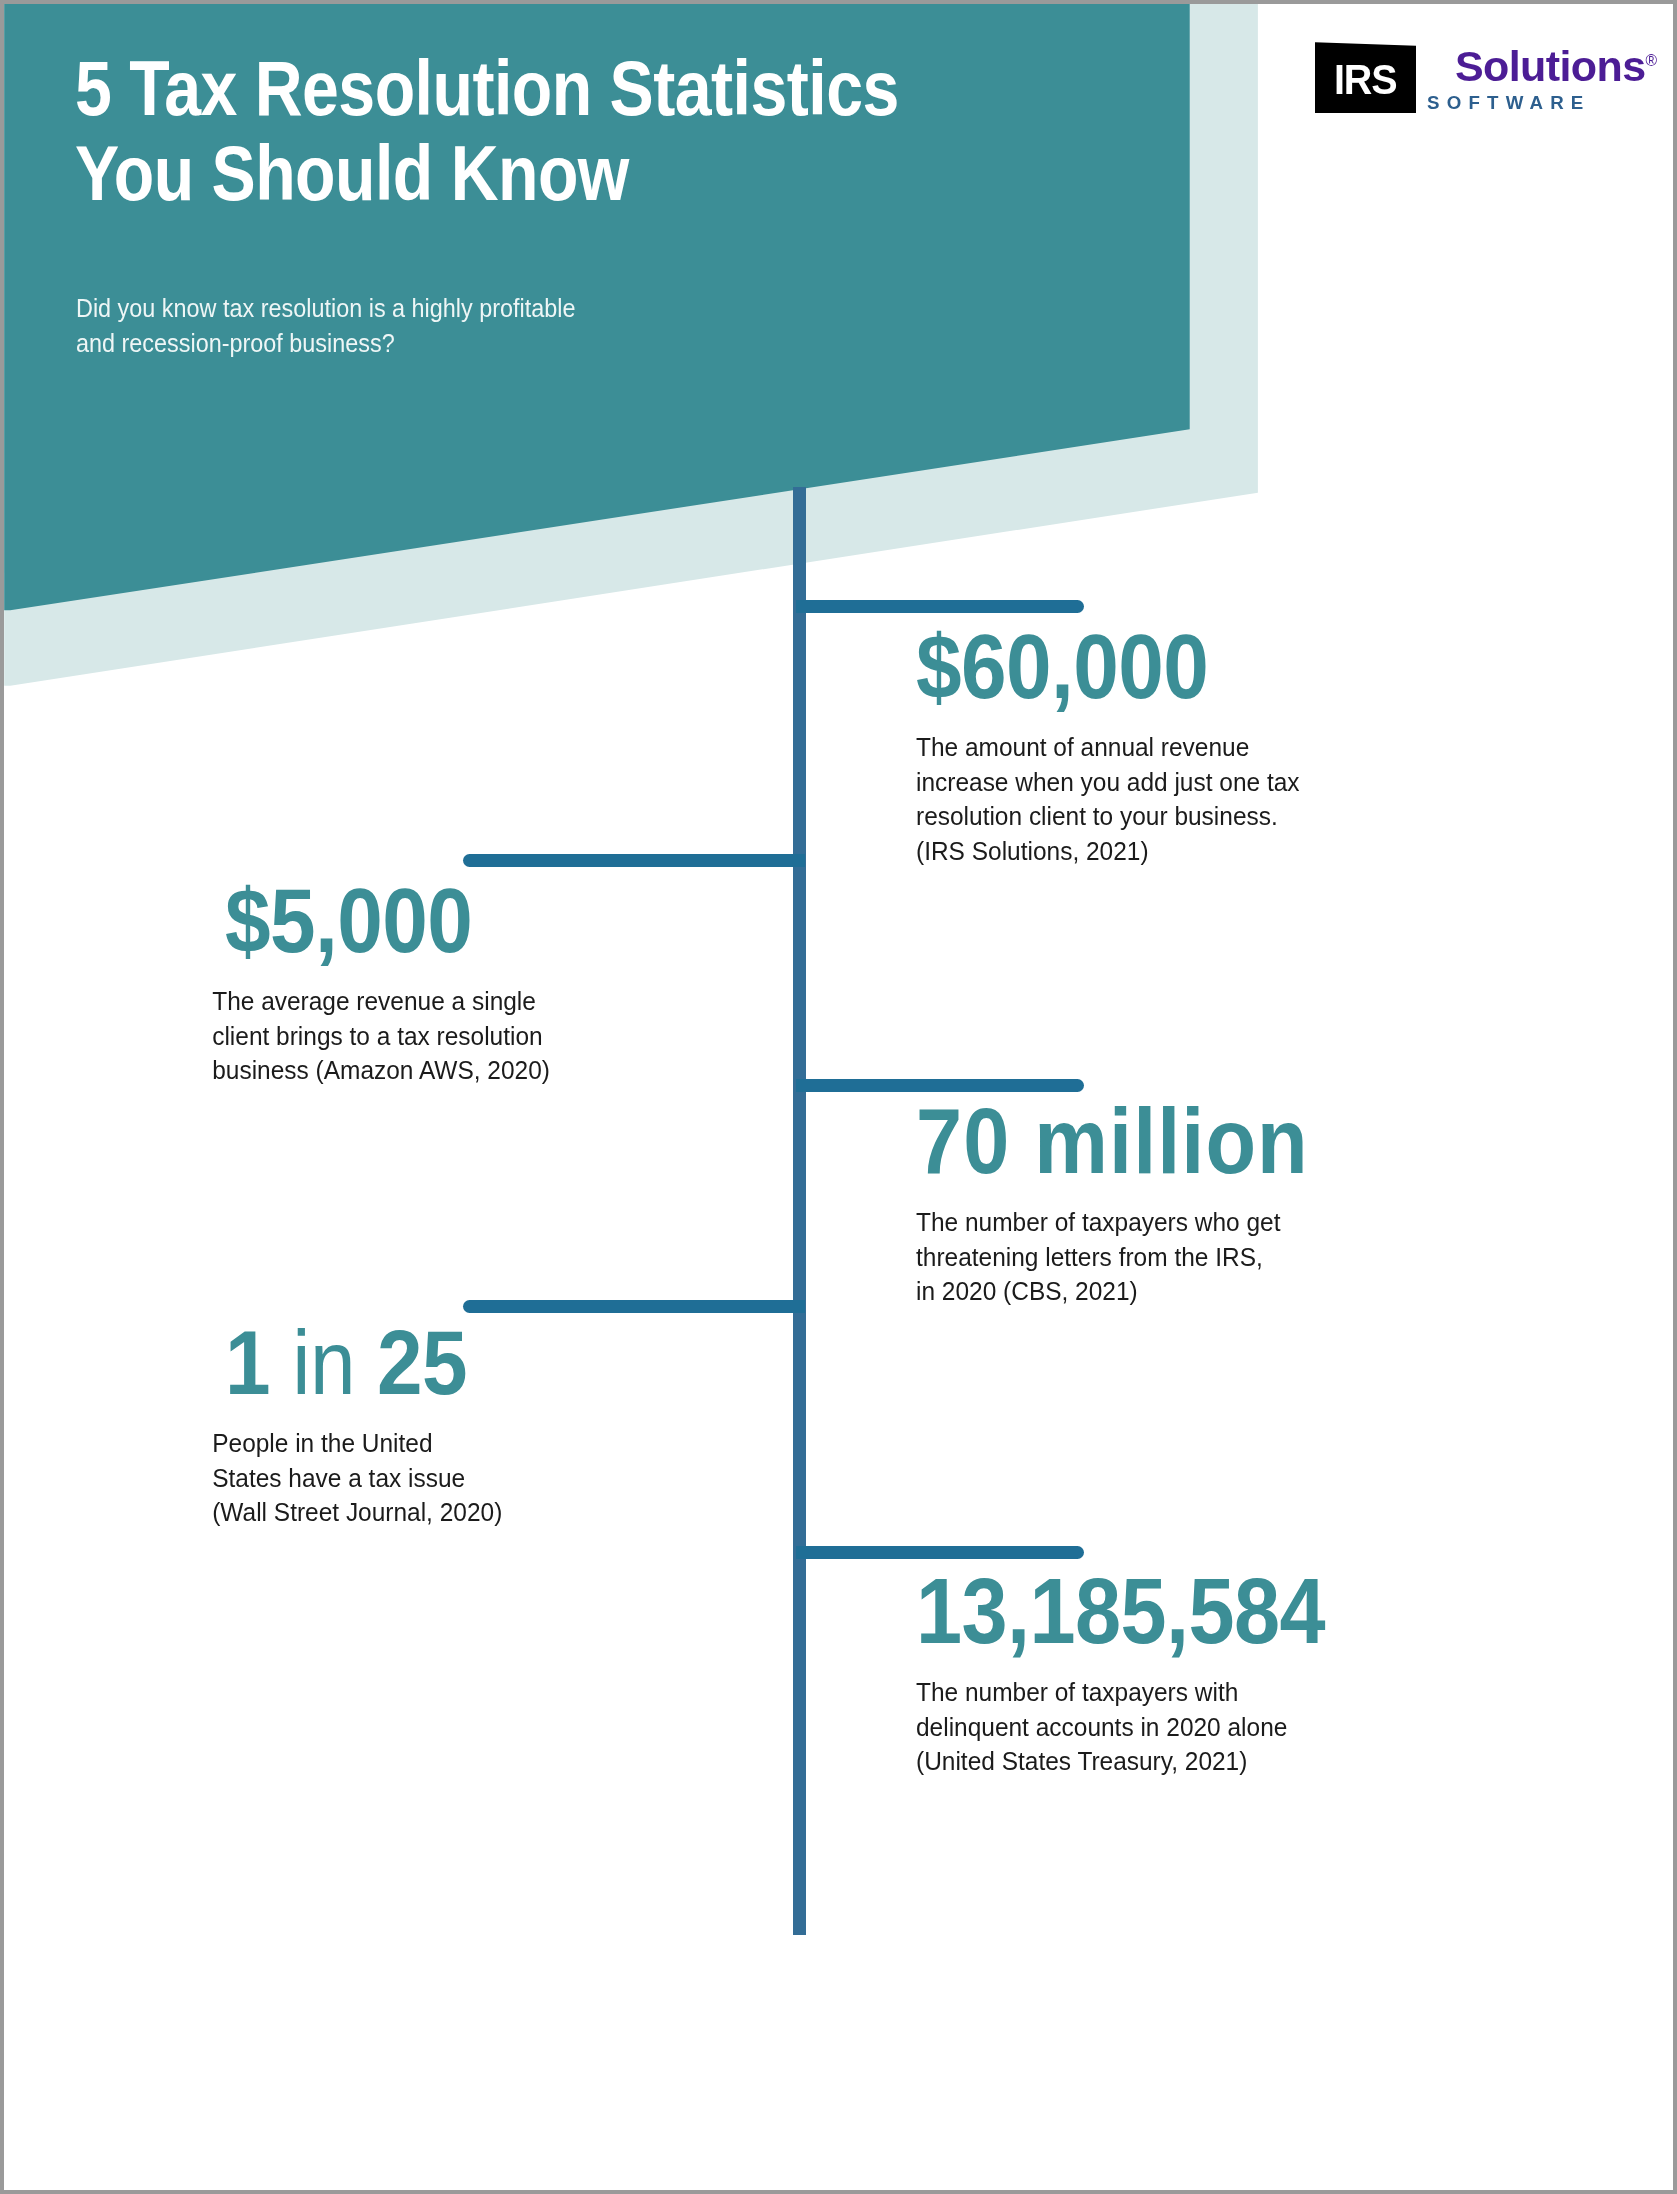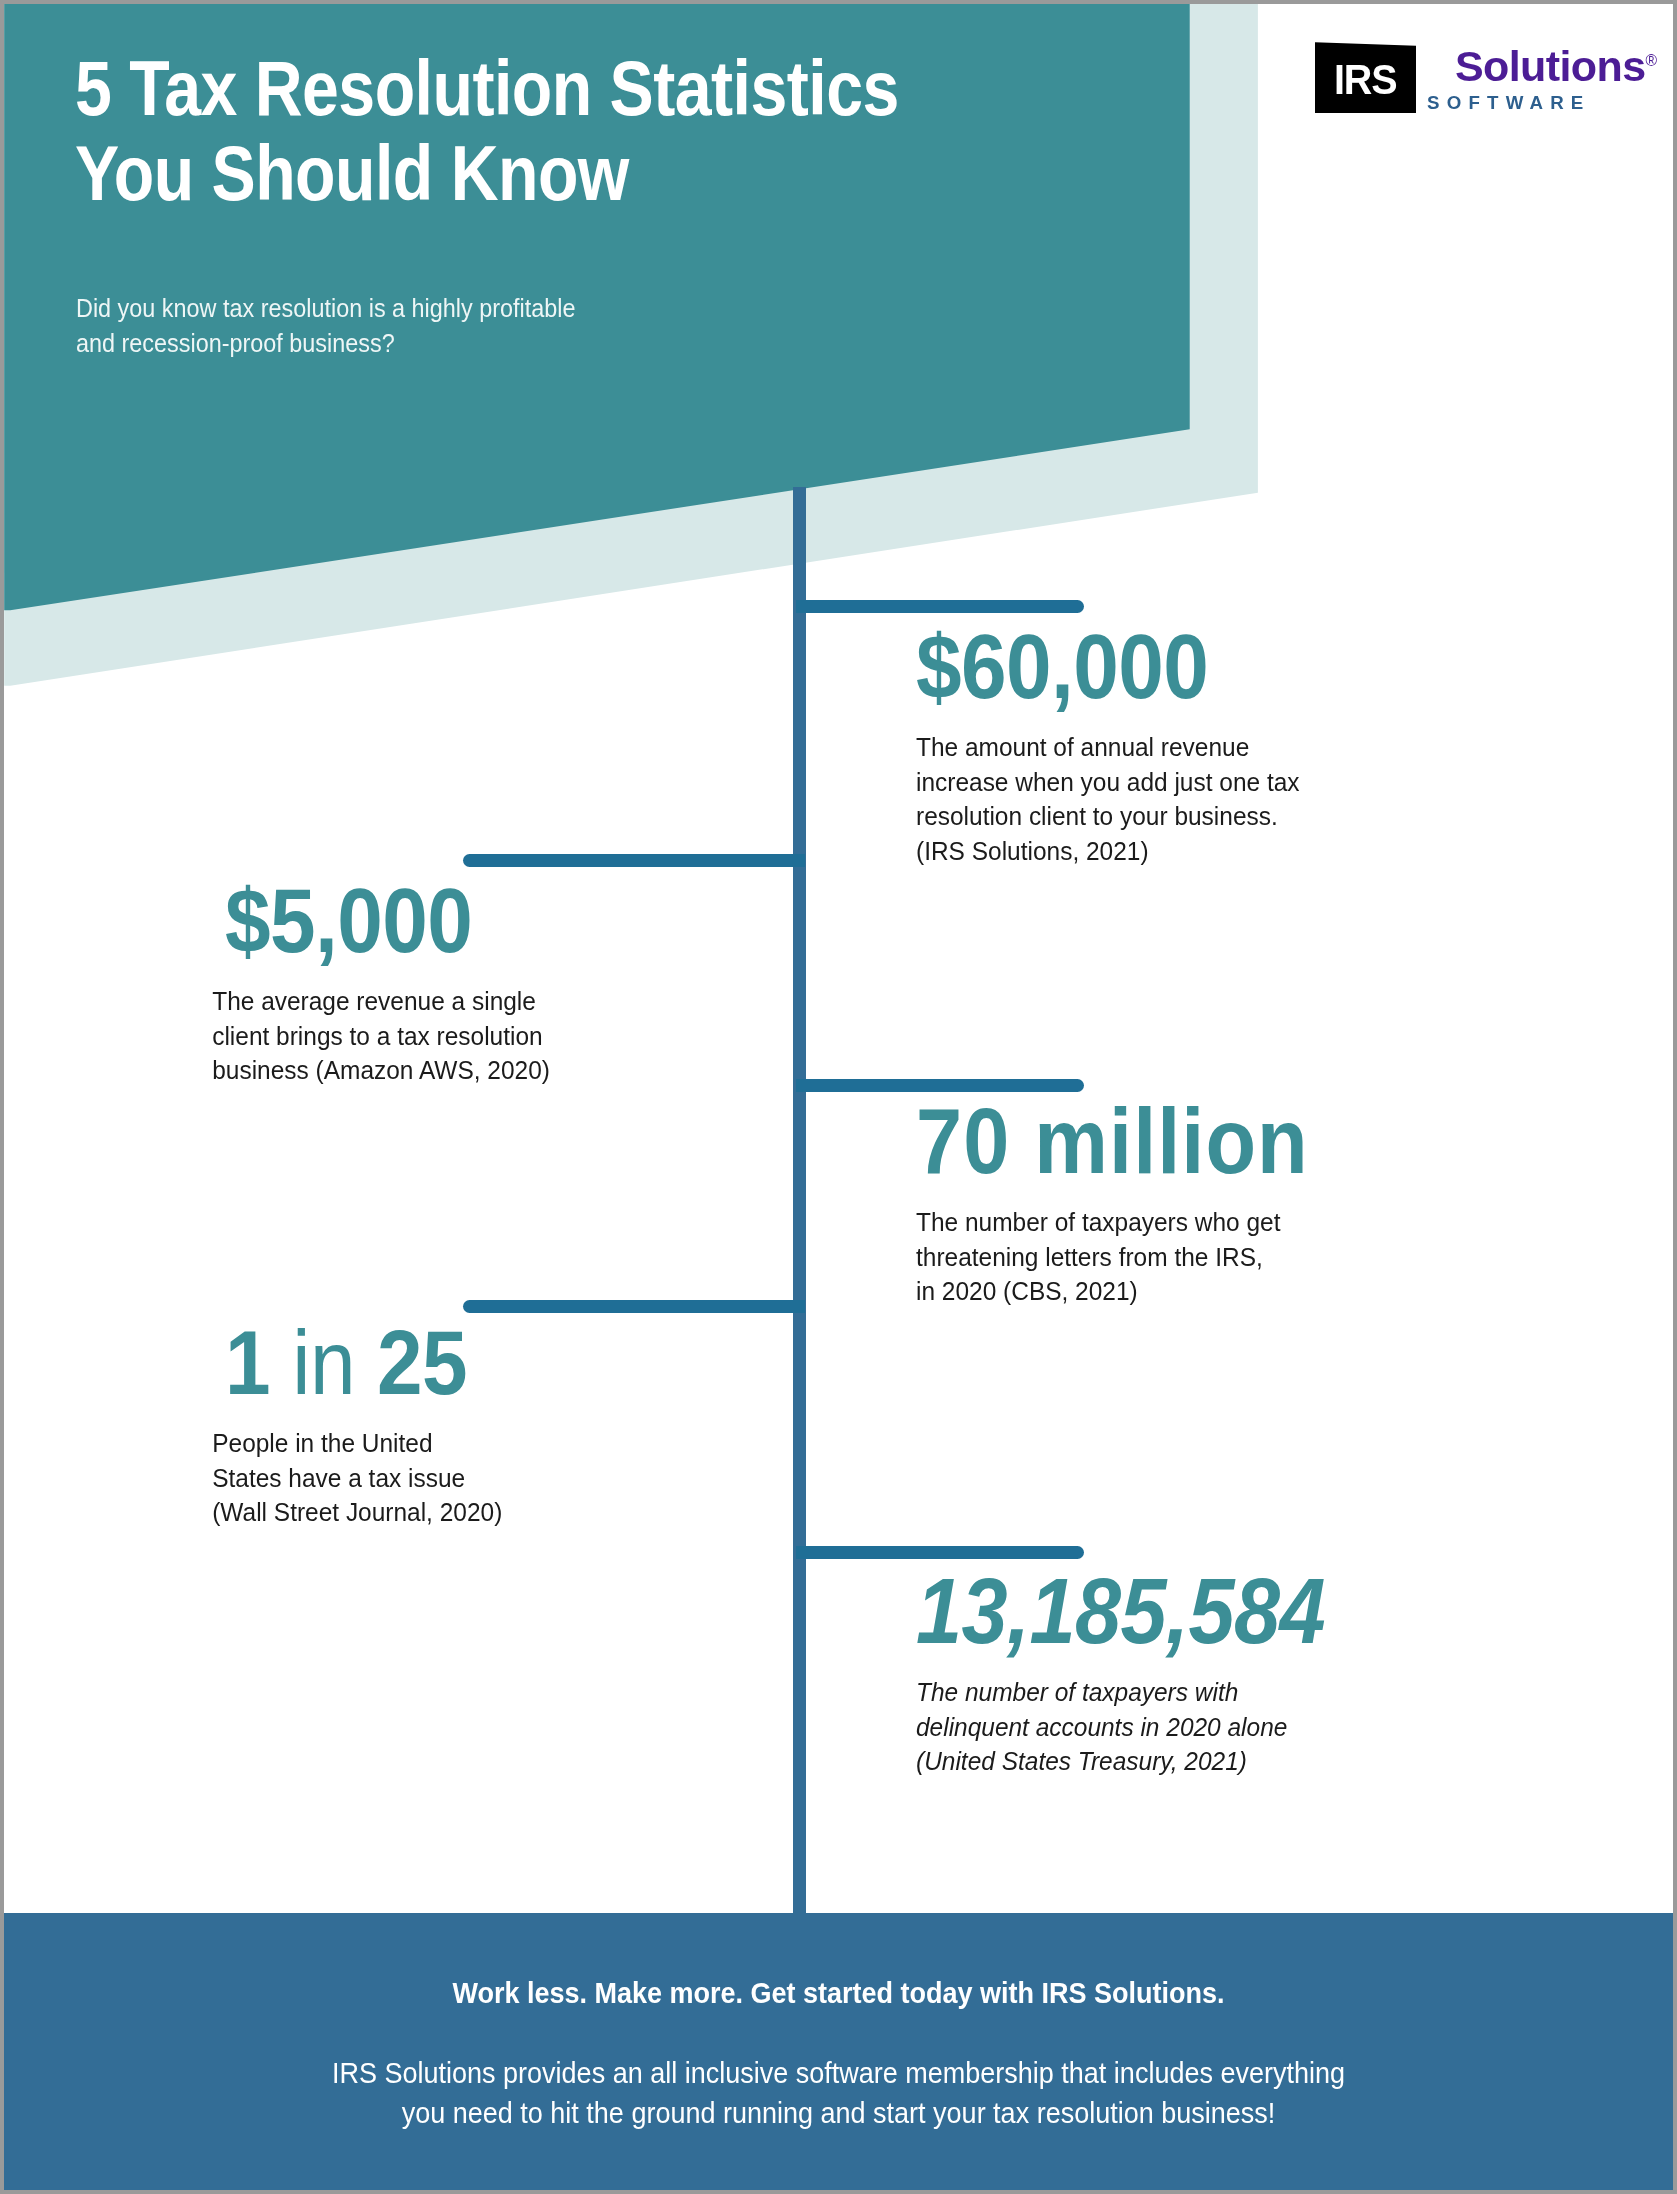--- a/index.html
+++ b/index.html
@@ -149,21 +149,21 @@
   .stat.right .stat-num { transform-origin: left top; }
   .stat.right .stat-desc { transform-origin: left top; }
   .stat.left  { left: 157px; width: 640px; }
   .stat.left .stat-num { transform-origin: right top; }
   .stat.left .stat-desc { transform-origin: right top; }
 
   #stat-60000  { top: 617px; }
   #stat-5000   { top: 871px; }
   #stat-70m    { top: 1091px; }
   #stat-1in25  { top: 1313px; }
-  #stat-13m    { top: 1561px; font-style: italic; }
+  #stat-13m    { top: 1561px; }
 
   #stat-60000 .stat-desc { margin-top: 18px; }
   #stat-5000 .stat-desc  { margin-top: 18px; }
   #stat-70m .stat-desc   { margin-top: 18px; }
   #stat-1in25 .stat-desc { margin-top: 18px; }
   #stat-13m .stat-desc   { margin-top: 18px; }
 
   #stat-70m .stat-num { font-size: 92px; letter-spacing: 1.2px; }
   #stat-13m .stat-num { font-size: 92px; }
   #stat-1in25 .stat-num { font-size: 91px; }
@@ -257,20 +257,15 @@
 (Wall Street Journal, 2020)</div>
   </div>
 
   <div class="stat right" id="stat-13m">
     <div class="stat-num">13,185,584</div>
     <div class="stat-desc">The number of taxpayers with
 delinquent accounts in 2020 alone
 (United States Treasury, 2021)</div>
   </div>
 
-  <div class="footer">
-    <div class="footer-head">Work less. Make more. Get started today with IRS Solutions.</div>
-    <div class="footer-body">IRS Solutions provides an all inclusive software membership that includes everything
-you need to hit the ground running and start your tax resolution business!</div>
-  </div>
 
 </div>
 
 
 </body></html>

